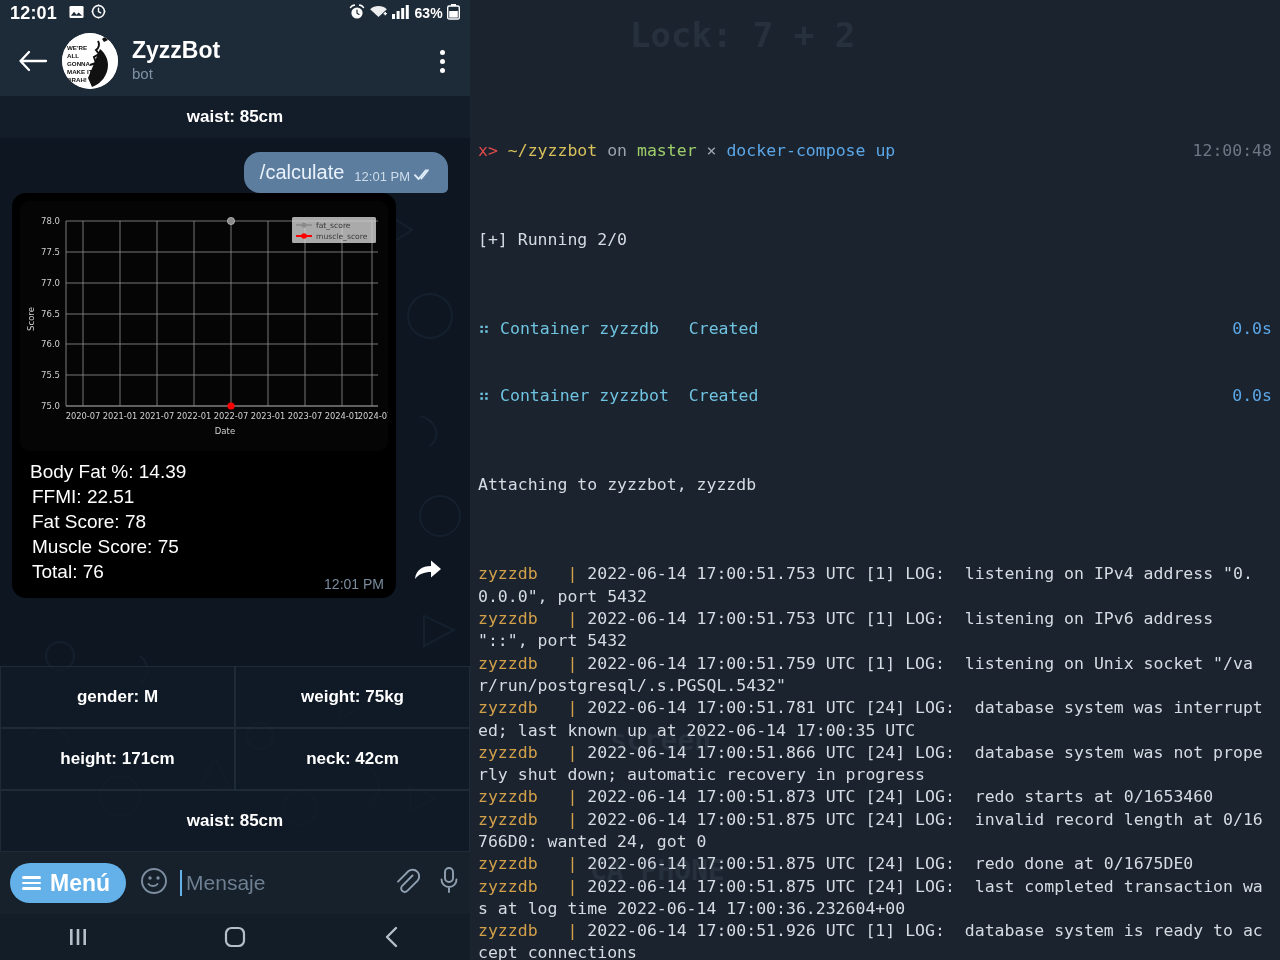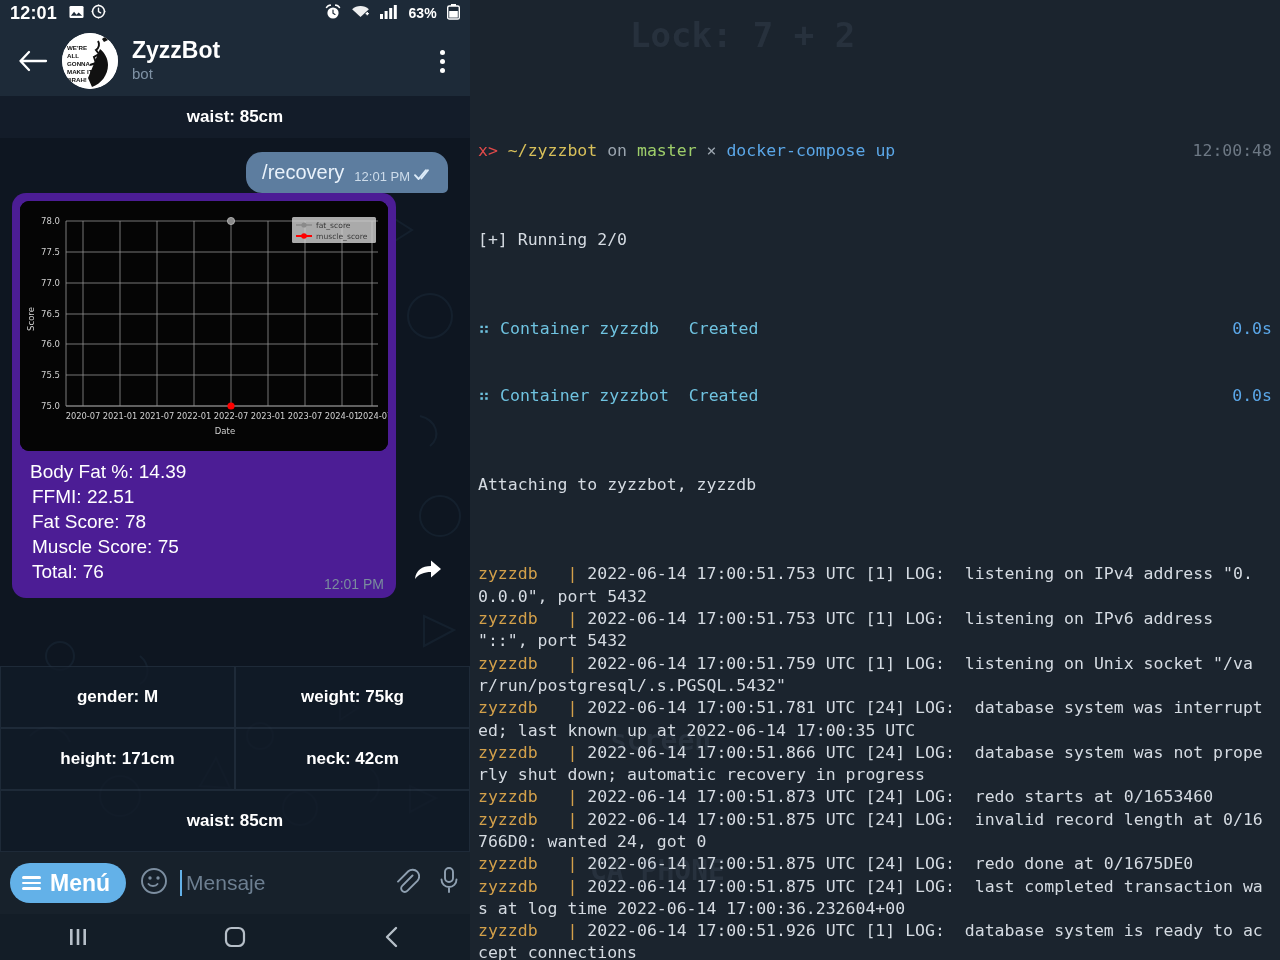--- a/index.html
+++ b/index.html
@@ -25,21 +25,21 @@
     height: 26px; width: 100%;
     background: #1d2a38;
     display: flex; align-items: center;
     padding: 0 10px;
     color: #ffffff;
     font-size: 15px; font-weight: bold;
     letter-spacing: .2px;
   }
   .sb-time { font-size: 18px; font-weight: bold; }
   .sb-left-icons { display: flex; align-items: center; gap: 7px; margin-left: 12px; }
-  .sb-right { margin-left: auto; display: flex; align-items: center; gap: 10px; }
+  .sb-right { margin-left: auto; display: flex; align-items: center; gap: 4px; }
   .sb-batt-text { font-size: 14px; font-weight: bold; }
   .sb-ico { display: inline-block; }
 
   
   .chat-header {
     height: 70px; width: 100%;
     background: #1d2a38;
     display: flex; align-items: center;
     padding: 0 14px 0 16px;
     position: relative;
@@ -84,21 +84,21 @@
     display: inline-flex; align-items: flex-end; gap: 10px;
     float: right;
   }
   .bubble-out .txt { color: #e9f2fb; font-size: 20px; }
   .meta { color: #cddcea; font-size: 13px; display: flex; align-items: center; gap: 4px; }
 
   .bubble-in {
     position: relative;
     margin: 16px 0 0 12px;
     width: 384px;
-    background: #4c1d95;
+    background: #000000;
     border-radius: 14px;
     padding: 8px 13px 10px 8px;
     clear: both;
   }
   .chart-card {
     width: 368px; height: 250px;
     background: #050505;
     border-radius: 9px;
     position: relative; overflow: hidden;
   }
@@ -296,21 +296,21 @@
         <circle cx="60" cy="560" r="14"></circle>
           <path d="M140 560c10 8 10 22 0 28"></path>
       </svg>
 
       <div class="kbd-strip-top">
         <span>waist: 85cm</span>
       </div>
 
       <div class="msg-row">
         <div class="bubble-out">
-          <span class="txt">/recovery</span>
+          <span class="txt">/calculate</span>
           <span class="meta">
             <span>12:01 PM</span>
             <span>
               <svg width="20" height="13" viewBox="0 0 20 13">
                   <path d="M1 7.2l3.6 3.8L12 2.2" stroke="#dcebf8" stroke-width="1.9" fill="none" stroke-linecap="round" stroke-linejoin="round"></path>
                   <path d="M7.4 10.4L14 2.2" stroke="#dcebf8" stroke-width="1.9" fill="none" stroke-linecap="round"></path>
                 </svg>
             </span>
           </span>
         </div>

